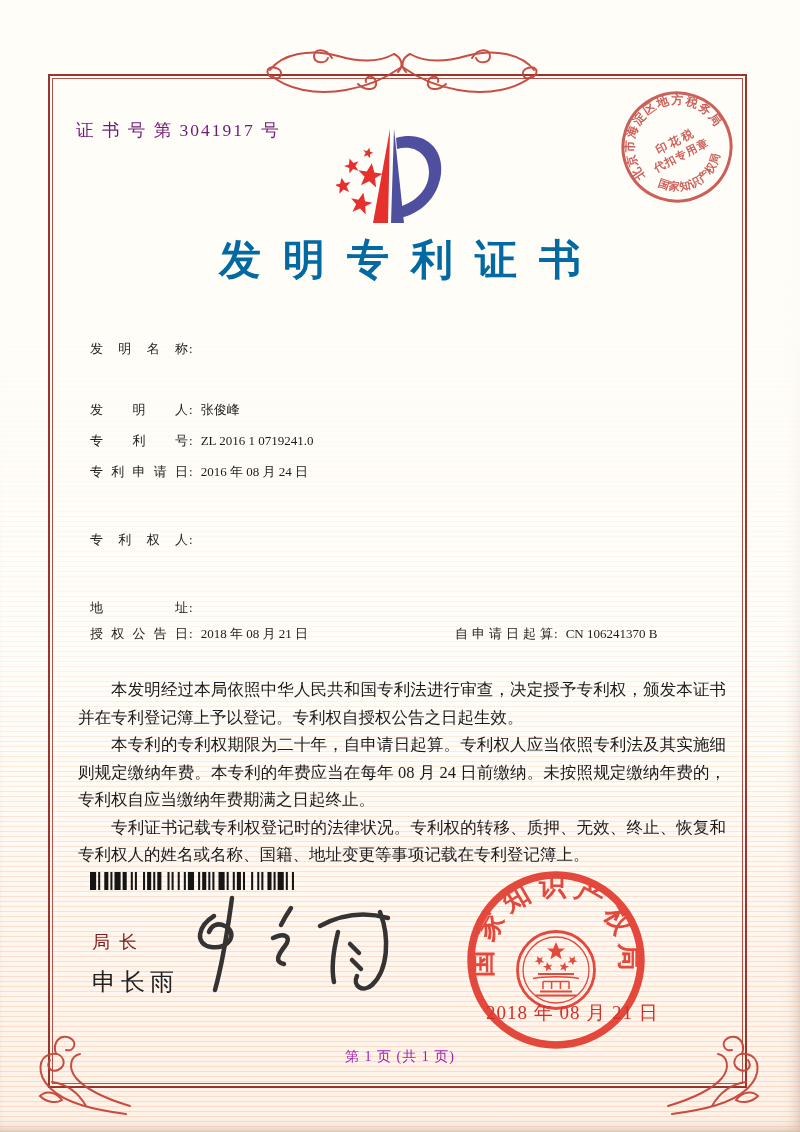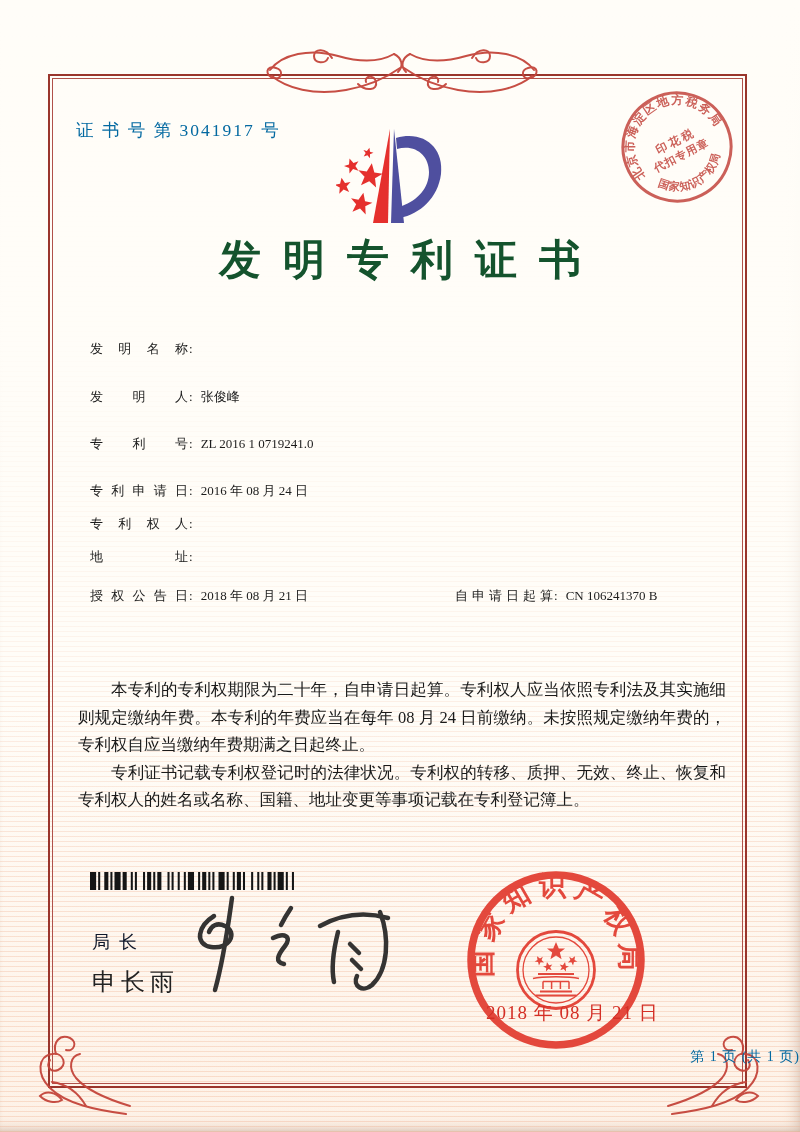--- a/index.html
+++ b/index.html
@@ -20,44 +20,44 @@
   .pattern-fade{position:absolute; inset:0; z-index:1;
     background:linear-gradient(180deg,#fffdf8 0%, rgba(255,253,248,.96) 30%, rgba(255,253,248,.75) 55%, rgba(255,253,248,.25) 78%, rgba(255,250,243,.05) 100%);}
   .pattern-tint{position:absolute; inset:0; z-index:1;
     background:linear-gradient(180deg, transparent 62%, rgba(250,212,186,.28) 100%);}
   
   .frame-outer{position:absolute; left:48px; top:74px; width:699px; height:1014px;
     border:2px solid var(--border-red); z-index:2;}
   .frame-inner{position:absolute; inset:2px; border:1px solid #b0514a;}
   svg{display:block;}
   .abs{position:absolute;}
-  .cert-no{top:118px; left:76px; font-size:17.5px; letter-spacing:2px; color:#0369a1; z-index:5;}
+  .cert-no{top:118px; left:76px; font-size:17.5px; letter-spacing:2px; color:#701a75; z-index:5;}
   .title{top:232px; left:0; width:100%; text-align:center; font-size:42px; font-weight:700;
-    letter-spacing:22px; text-indent:22px; color:#14532d; z-index:5;}
+    letter-spacing:22px; text-indent:22px; color:#0369a1; z-index:5;}
   .logo{left:336px; top:126px; z-index:5;}
   .tax-stamp{left:618px; top:88px; z-index:4; opacity:.9;}
   .fields{left:90px; top:336px; width:604px; z-index:5; font-size:13px;}
   .frow{display:flex; line-height:26px; position:relative;}
-  .frow.mt36{margin-top:22px}.frow.mt21{margin-top:21px}.frow.mt25{margin-top:7px}.frow.mt0{margin-top:13px}
+  .frow.mt36{margin-top:35px}.frow.mt21{margin-top:5px}.frow.mt25{margin-top:42px}.frow.mt0{margin-top:0}
   .flabel{display:inline-block; width:98px; text-align:justify; text-align-last:justify; flex:0 0 98px;}
   .fcolon{padding:0 8px 0 1px;}
   .fvalue{max-width:478px; line-height:26px;}
   .pair2{position:absolute; left:365px; top:0; display:flex; white-space:nowrap;}
   .bodytext{left:78px; top:676px; width:648px; z-index:5; font-size:16.5px; line-height:27.5px;
     text-align:justify; color:#1a1a1a;}
   .bodytext p{text-indent:2em;}
   .barcode{left:90px; top:872px; z-index:5;}
-  .director-label{left:92px; top:930px; font-size:18px; letter-spacing:9px; z-index:5; color:#0f172a;text-align:right;}
+  .director-label{left:92px; top:930px; font-size:18px; letter-spacing:9px; z-index:5; color:#7f1d1d;text-align:right;}
   .director-name{left:92px; top:966px; font-size:24px; letter-spacing:5px; z-index:5; color:#222;}
   .signature{left:178px; top:886px; z-index:5; opacity:.92;}
   .seal{left:464px; top:868px; z-index:4; opacity:.93;}
   .seal-date{left:486px; top:1000px; font-size:19px; letter-spacing:1px; font-weight:500;
     color:var(--date-red); z-index:6;}
-  .footer-page{top:1048px; left:0; width:100%; text-align:right; font-size:14px;
-    letter-spacing:1px; color:#0369a1; z-index:5;}
+  .footer-page{top:1048px; left:0; width:100%; text-align:center; font-size:14px;
+    letter-spacing:1px; color:#a21caf; z-index:5;}
   .orn-top{left:262px; top:40px; z-index:3;}
   .orn-bl{left:26px; top:1008px; z-index:3;}
   .orn-br{left:660px; top:1008px; z-index:3;}
   .ornstroke{stroke:var(--ornament-red); fill:none; stroke-width:2; stroke-linecap:round; opacity:.95;}
   .stampstroke{stroke:var(--stamp-red); fill:none;}
   .stampfill{fill:var(--stamp-red);}
   .sealstroke{stroke:var(--seal-red); fill:none;}
   .sealfill{fill:var(--seal-red);}
   .sigstroke{stroke:#242424; fill:none; stroke-width:4.5; stroke-linecap:round; stroke-linejoin:round;}
 </style>
@@ -186,20 +186,21 @@
       <span class="fvalue">2018 年 08 月 21 日</span>
       <span class="pair2">
         <span class="flabel">自申请日起算</span>
           <span class="fcolon">:</span>
         <span>CN 106241370 B</span>
       </span>
     </div>
   </div>
 
   <div class="abs bodytext">
+    <p>本发明经过本局依照中华人民共和国专利法进行审查，决定授予专利权，颁发本证书并在专利登记簿上予以登记。专利权自授权公告之日起生效。</p>
     <p>本专利的专利权期限为二十年，自申请日起算。专利权人应当依照专利法及其实施细则规定缴纳年费。本专利的年费应当在每年 08 月 24 日前缴纳。未按照规定缴纳年费的，专利权自应当缴纳年费期满之日起终止。</p>
     <p>专利证书记载专利权登记时的法律状况。专利权的转移、质押、无效、终止、恢复和专利权人的姓名或名称、国籍、地址变更等事项记载在专利登记簿上。</p>
   </div>
 
   <svg class="abs barcode" id="barcode" width="206" height="18" viewBox="0 0 206 18">
       <rect x="0.00" y="0" width="6.12" height="18" fill="#151515"></rect>
       <rect x="8.16" y="0" width="2.04" height="18" fill="#151515"></rect>
       <rect x="14.28" y="0" width="4.08" height="18" fill="#151515"></rect>
       <rect x="20.40" y="0" width="2.04" height="18" fill="#151515"></rect>
       <rect x="24.48" y="0" width="6.12" height="18" fill="#151515"></rect>

